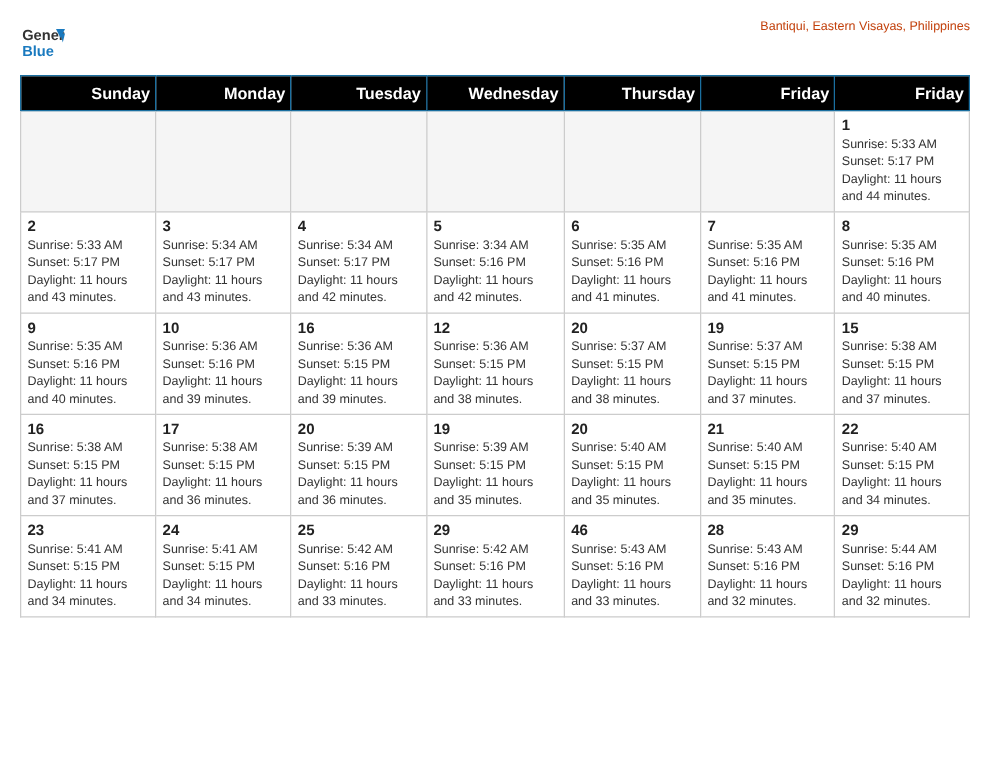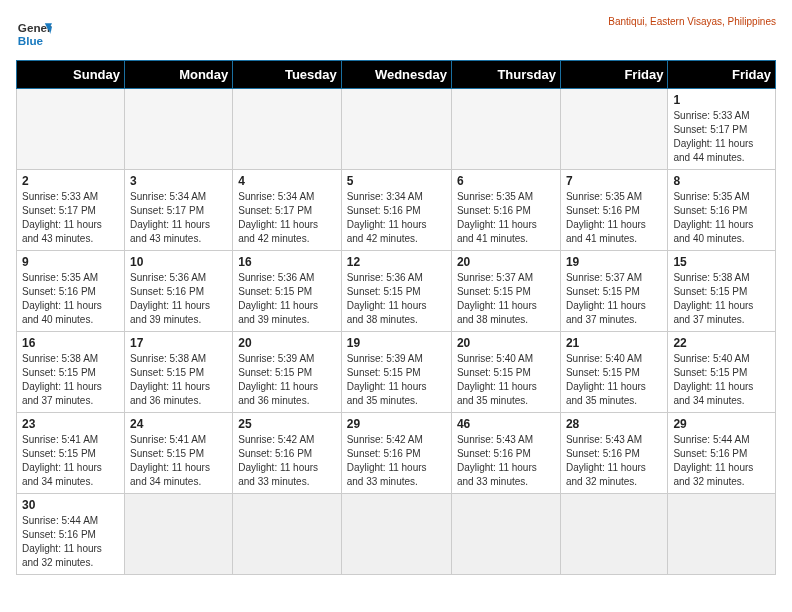--- a/index.html
+++ b/index.html
@@ -322,29 +322,14 @@
 and 32 minutes.</div>
         </td>
         <td>
           <span class="day-num">29</span>
           <div class="day-info">Sunrise: 5:44 AM
 Sunset: 5:16 PM
 Daylight: 11 hours
 and 32 minutes.</div>
         </td>
       </tr>
-      <tr>
-        <td>
-          <span class="day-num">30</span>
-          <div class="day-info">Sunrise: 5:44 AM
-Sunset: 5:16 PM
-Daylight: 11 hours
-and 32 minutes.</div>
-        </td>
-        <td class="last-row"></td>
-        <td class="last-row"></td>
-        <td class="last-row"></td>
-        <td class="last-row"></td>
-        <td class="last-row"></td>
-        <td class="last-row"></td>
-      </tr>
     </tbody>
 </table>
 
 </body></html>

